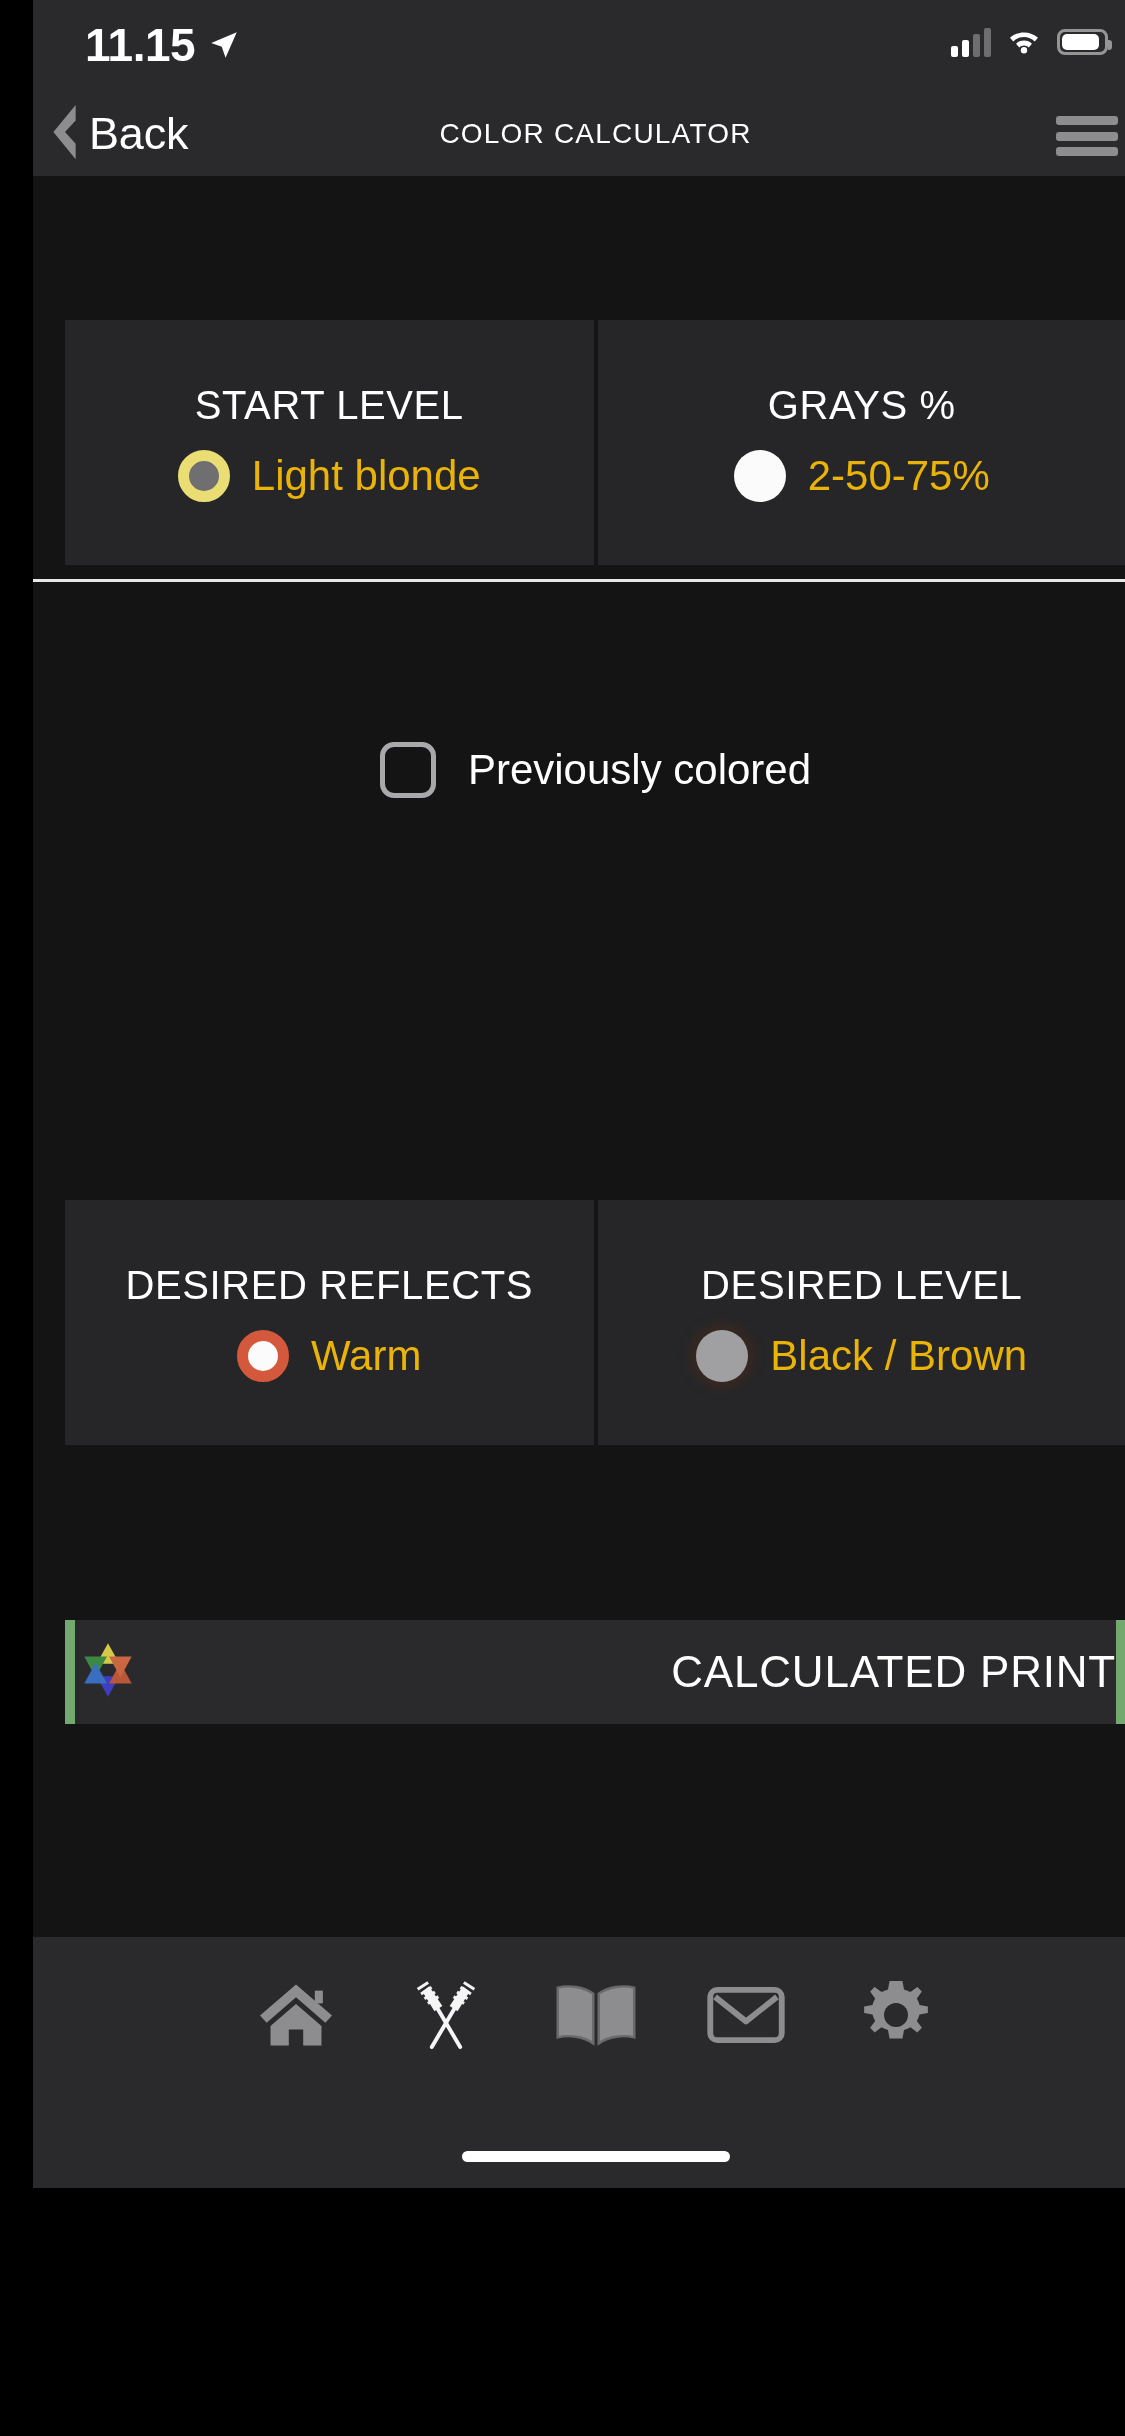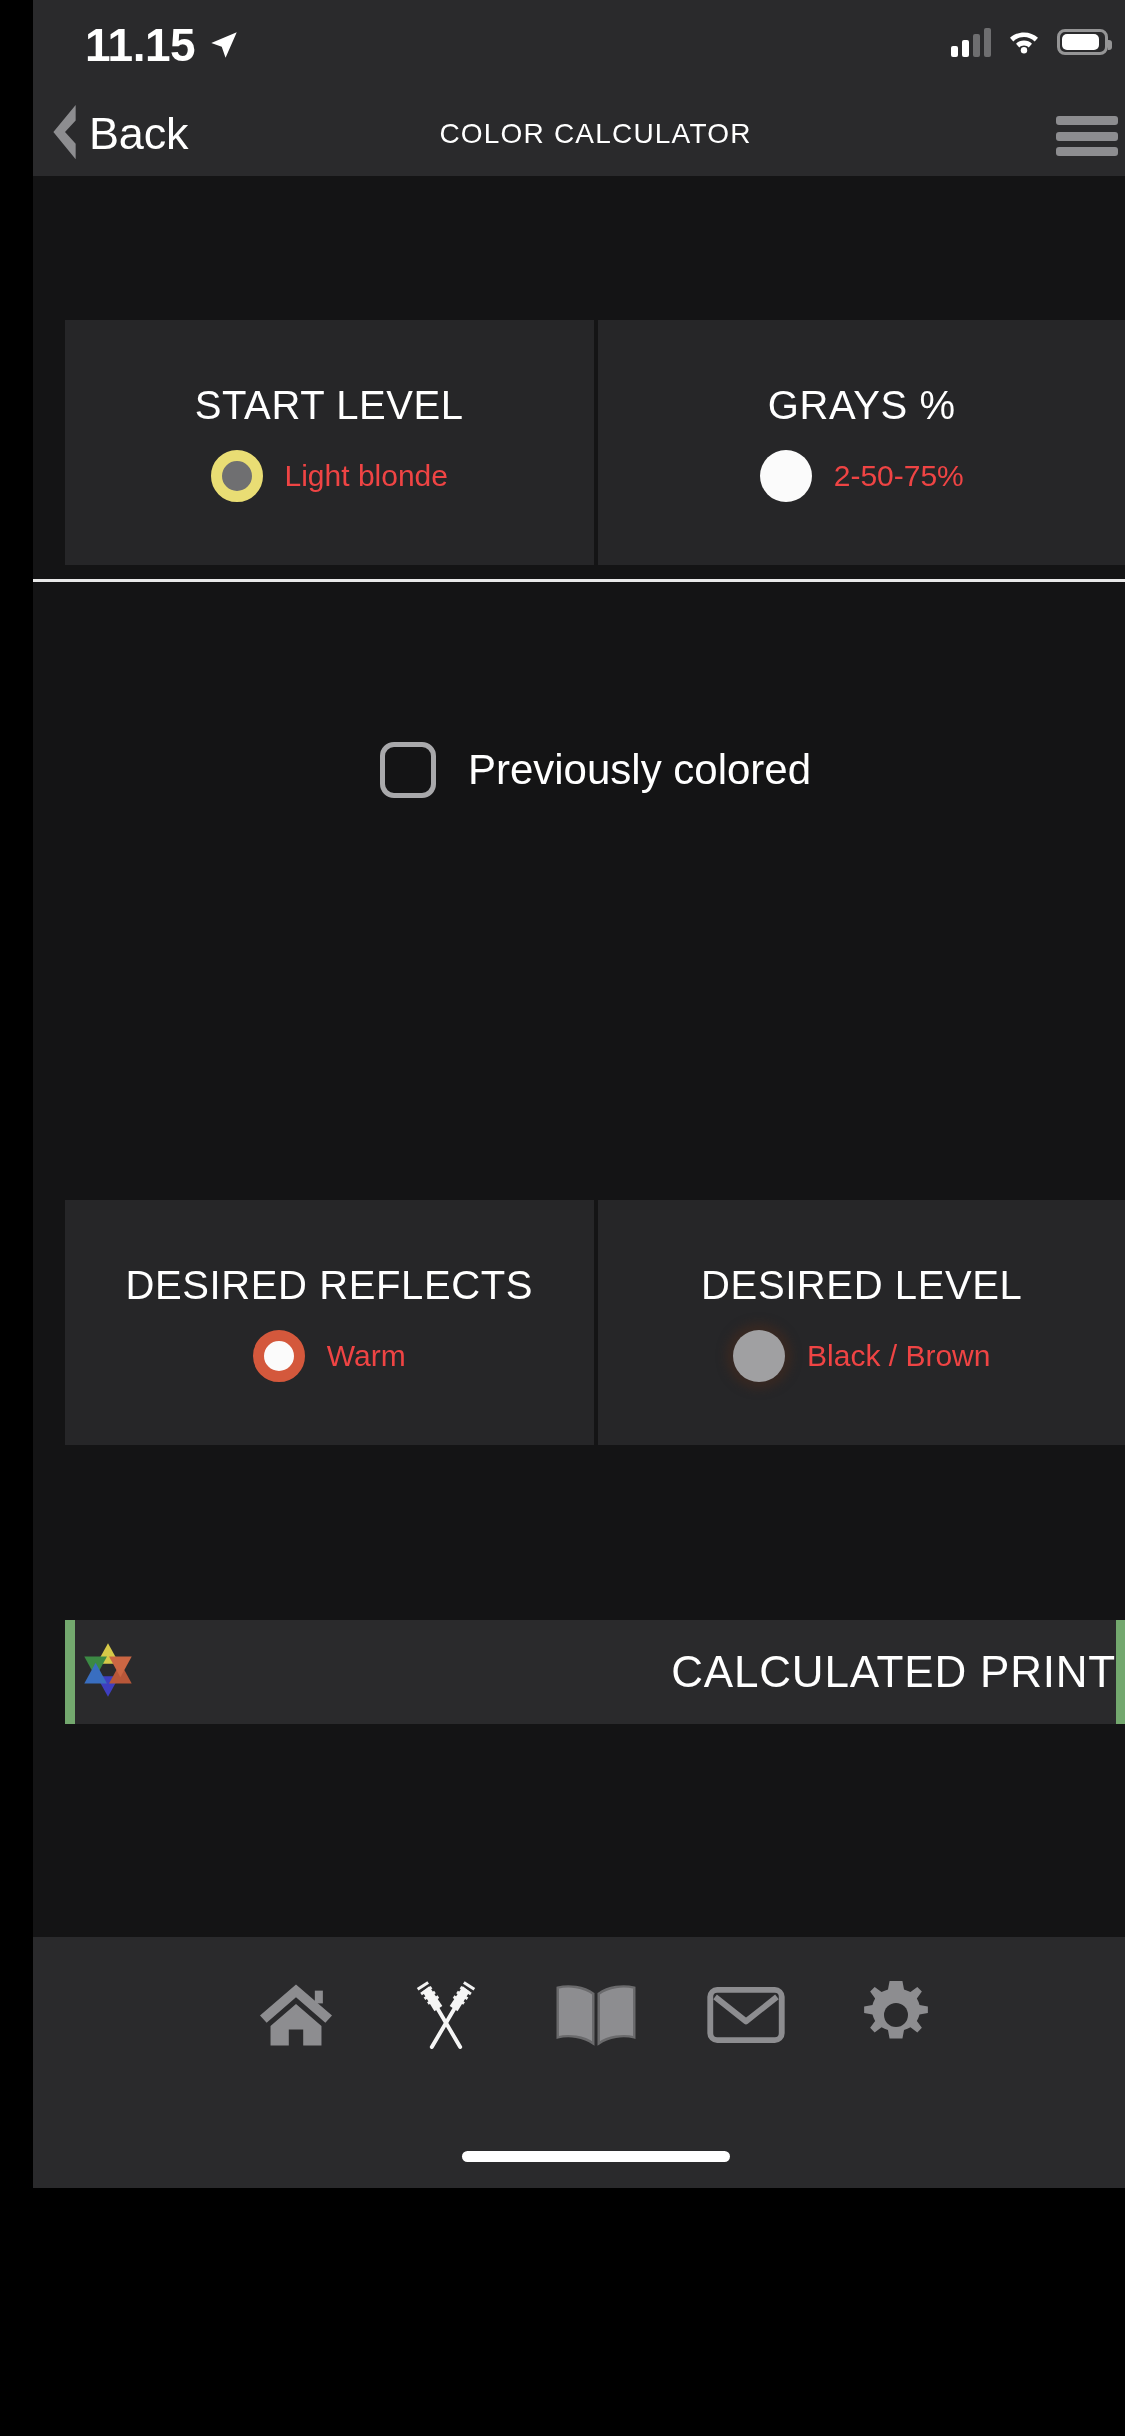--- a/index.html
+++ b/index.html
@@ -88,21 +88,21 @@
   .sel-card {
     flex:1 1 0; height:245px; background:#262628;
     display:flex; flex-direction:column; align-items:center;
     justify-content:center; cursor:pointer;
   }
   .sel-card-title {
     font-size:40px; letter-spacing:0.6px; color:#fff;
     margin-bottom:22px; text-align:center; white-space:nowrap;
   }
   .sel-card-value-row { display:flex; align-items:center; gap:22px; }
-  .sel-card-value { font-size:30px; color:#ef4444; white-space:nowrap;text-align:center; }
+  .sel-card-value { font-size:42px; color:#eab308; white-space:nowrap;text-align:center; }
 
   .swatch { width:52px; height:52px; border-radius:50%; flex:none; }
   .swatch.ring-yellow { background:#6f6f71; border:11px solid #e9dd74; }
   .swatch.solid-white { background:#fbfbfb; }
   .swatch.solid-gray  { background:#a0a0a2; box-shadow:0 0 10px 7px rgba(70,42,30,.55); }
   .swatch.ring-orange { background:#fbfbfb; border:11px solid #d4583c; }
 
   #checkbox-row {
     position:absolute; left:0; top:0; width:1125px;
     display:flex; align-items:center; justify-content:center; gap:32px;

